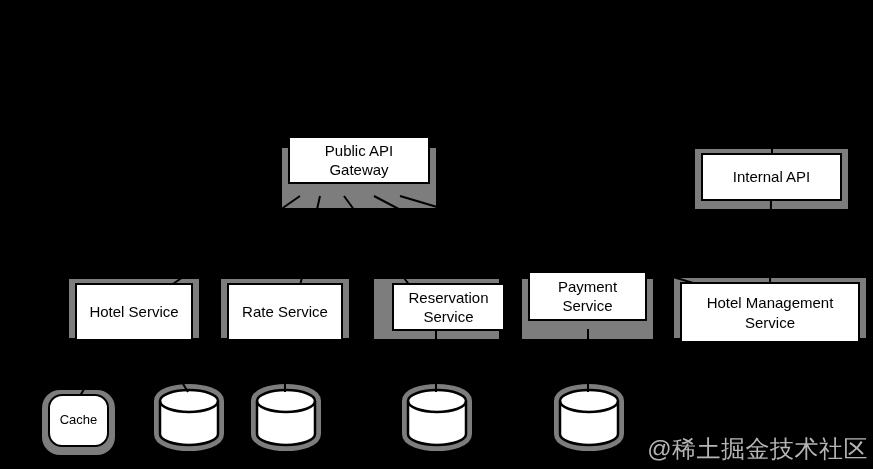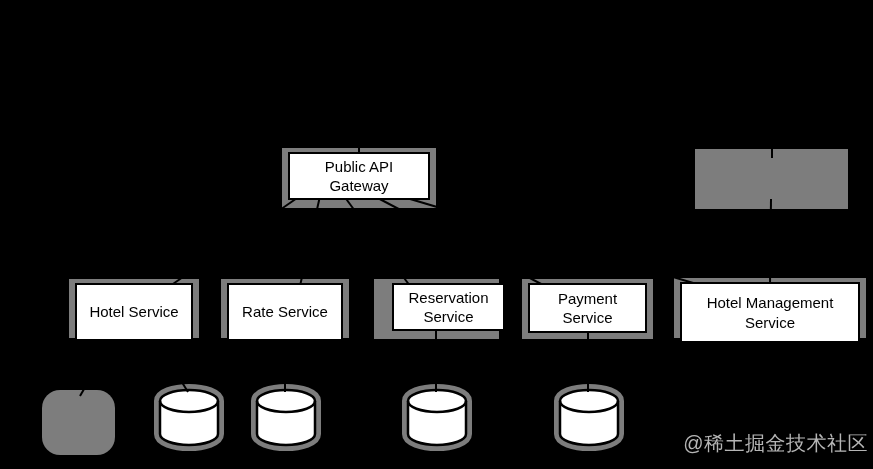--- a/index.html
+++ b/index.html
@@ -23,22 +23,22 @@
   }
   .node.cache{border-radius:14px;}
   .node.cache span{font-size:13px;}
   
   .cyl{position:absolute;top:382px;z-index:1;}
   .cyl .cyl-halo{fill:#7d7d7d;stroke:#7d7d7d;stroke-width:12;stroke-linejoin:round;}
   .cyl .cyl-body{fill:#fff;stroke:#000;stroke-width:2.5;}
   .cyl .cyl-rim{fill:none;stroke:#000;stroke-width:2.5;}
   
   .watermark{
-    position:absolute;right:5px;bottom:12px;z-index:5;
-    font-size:20px;letter-spacing:.5px;color:#b5b5b5;
+    position:absolute;right:5px;bottom:4px;z-index:5;
+    font-size:24px;letter-spacing:.5px;color:#b5b5b5;
     text-shadow:0 0 5px rgba(0,0,0,.9);
   }
 </style>
 </head>
 <body>
 
 <div class="stage">
 
   <div class="halo" style="left:282px;top:148px;width:154px;height:60px"></div>
   <div class="halo" style="left:695px;top:149px;width:153px;height:60px"></div>
@@ -79,38 +79,44 @@
     <line x1="400" y1="196" x2="700" y2="285"></line>
     <line x1="772" y1="120" x2="772" y2="158"></line>
     <line x1="771" y1="199" x2="770" y2="285"></line>
     <line x1="120" y1="327" x2="80" y2="396"></line>
     <line x1="148" y1="327" x2="188" y2="392"></line>
     <line x1="285" y1="328" x2="285" y2="392"></line>
     <line x1="436" y1="329" x2="436" y2="392"></line>
     <line x1="588" y1="329" x2="588" y2="392"></line>
   </svg>
 
-  <div class="node" style="left:288px;top:152px;width:142px;height:48px">
+  <div class="node" style="left:288px;top:136px;width:142px;height:48px">
     <span>Public API
 Gateway</span>
+  </div>
+  <div class="node" style="left:701px;top:153px;width:141px;height:48px">
+    <span>Internal API</span>
   </div>
   <div class="node" style="left:75px;top:283px;width:118px;height:58px">
     <span>Hotel Service</span>
   </div>
   <div class="node" style="left:227px;top:283px;width:116px;height:58px">
     <span>Rate Service</span>
   </div>
   <div class="node" style="left:392px;top:283px;width:113px;height:48px">
     <span>Reservation
 Service</span>
   </div>
-  <div class="node" style="left:528px;top:283px;width:119px;height:50px">
+  <div class="node" style="left:528px;top:271px;width:119px;height:50px">
     <span>Payment
 Service</span>
   </div>
   <div class="node" style="left:680px;top:282px;width:180px;height:61px">
     <span>Hotel Management
 Service</span>
   </div>
+  <div class="node cache" style="left:48px;top:394px;width:61px;height:53px">
+    <span>Cache</span>
+  </div>
 
   <div class="watermark">@稀土掘金技术社区</div>
 
 </div>
 
 </body></html>

